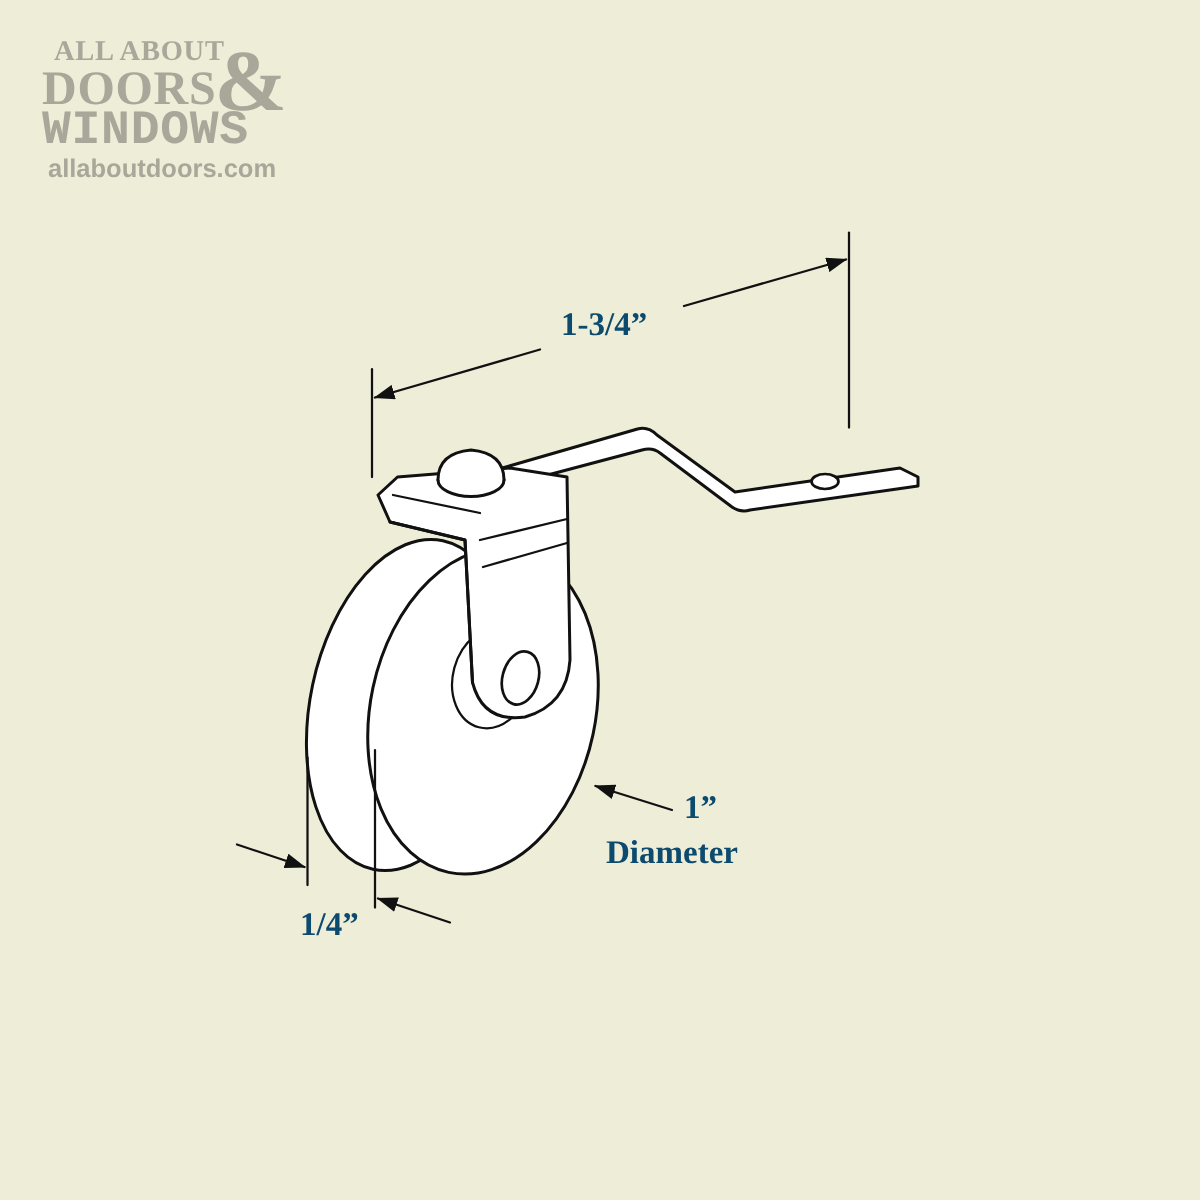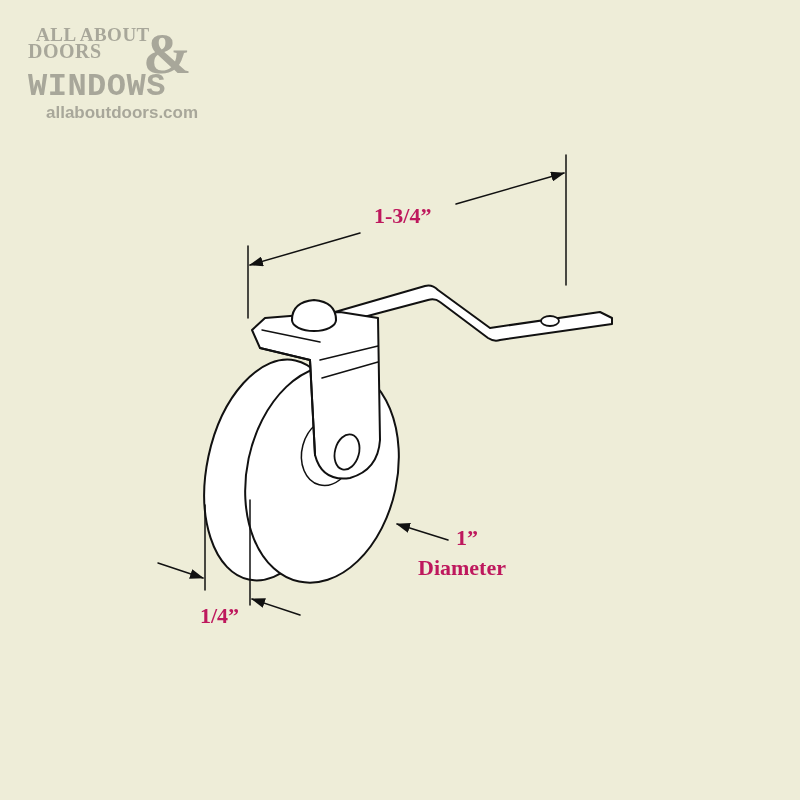--- a/index.html
+++ b/index.html
@@ -1,24 +1,24 @@
 <!DOCTYPE html>
 <html><head>
 <meta charset="utf-8">
 <style>
   html,body{margin:0;padding:0;}
   body{width:800px;height:800px;background:#eeedd8;position:relative;overflow:hidden;font-family:"Liberation Serif",serif;}
   .logo{position:absolute;left:28px;top:14px;color:#a8a79a;font-weight:bold;}
   .logo .l1{position:absolute;left:8px;top:10px;font-size:19px;letter-spacing:0.5px;white-space:nowrap;text-align:right;}
-  .logo .l2{position:absolute;left:0;top:26px;font-size:20px;letter-spacing:0.5px;white-space:nowrap;}
+  .logo .l2{position:absolute;left:0;top:26px;font-size:32px;letter-spacing:0.5px;white-space:nowrap;}
   .logo .l3{position:absolute;left:0;top:54px;font-size:32px;letter-spacing:0.5px;white-space:nowrap;font-family:Liberation Mono, monospace;}
   .logo .amp{position:absolute;left:115px;top:6px;font-size:58px;white-space:nowrap;}
-  .logo .l4{position:absolute;left:18px;top:89px;font-size:17px;font-family:"Liberation Sans",sans-serif;white-space:nowrap;}
+  .logo .l4{position:absolute;left:4px;top:89px;font-size:17px;font-family:"Liberation Sans",sans-serif;white-space:nowrap;}
   svg.drawing{position:absolute;left:0;top:0;}
-  .lbl{position:absolute;font-weight:bold;color:#be185d;white-space:nowrap;}
+  .lbl{position:absolute;font-weight:bold;color:#0c4a6e;white-space:nowrap;}
 </style>
 </head>
 <body>
 
 <div class="logo">
   <div class="l1">ALL ABOUT</div>
   <div class="l2">DOORS</div>
   <div class="amp">&amp;</div>
   <div class="l3">WINDOWS</div>
   <div class="l4">allaboutdoors.com</div>
@@ -64,14 +64,14 @@
     <line x1="250" y1="500" x2="250" y2="605" stroke-width="1.5"></line>
     <line x1="158" y1="563" x2="203" y2="578" stroke-width="1.5" marker-end="url(#ah)"></line>
     <line x1="300" y1="615" x2="252" y2="599" stroke-width="1.5" marker-end="url(#ah)"></line>
 
     <line x1="448" y1="540" x2="397" y2="524" stroke-width="1.5" marker-end="url(#ah)"></line>
   </g>
 </svg>
 
 <div class="lbl" style="left:374px;top:203px;font-size:22px;">1-3/4”</div>
 <div class="lbl" style="left:456px;top:525px;font-size:22px;">1”</div>
-<div class="lbl" style="left:418px;top:555px;font-size:22px;">Diameter</div>
+<div class="lbl" style="left:404px;top:555px;font-size:22px;">Diameter</div>
 <div class="lbl" style="left:200px;top:603px;font-size:22px;text-align:right;">1/4”</div>
 
 </body></html>

